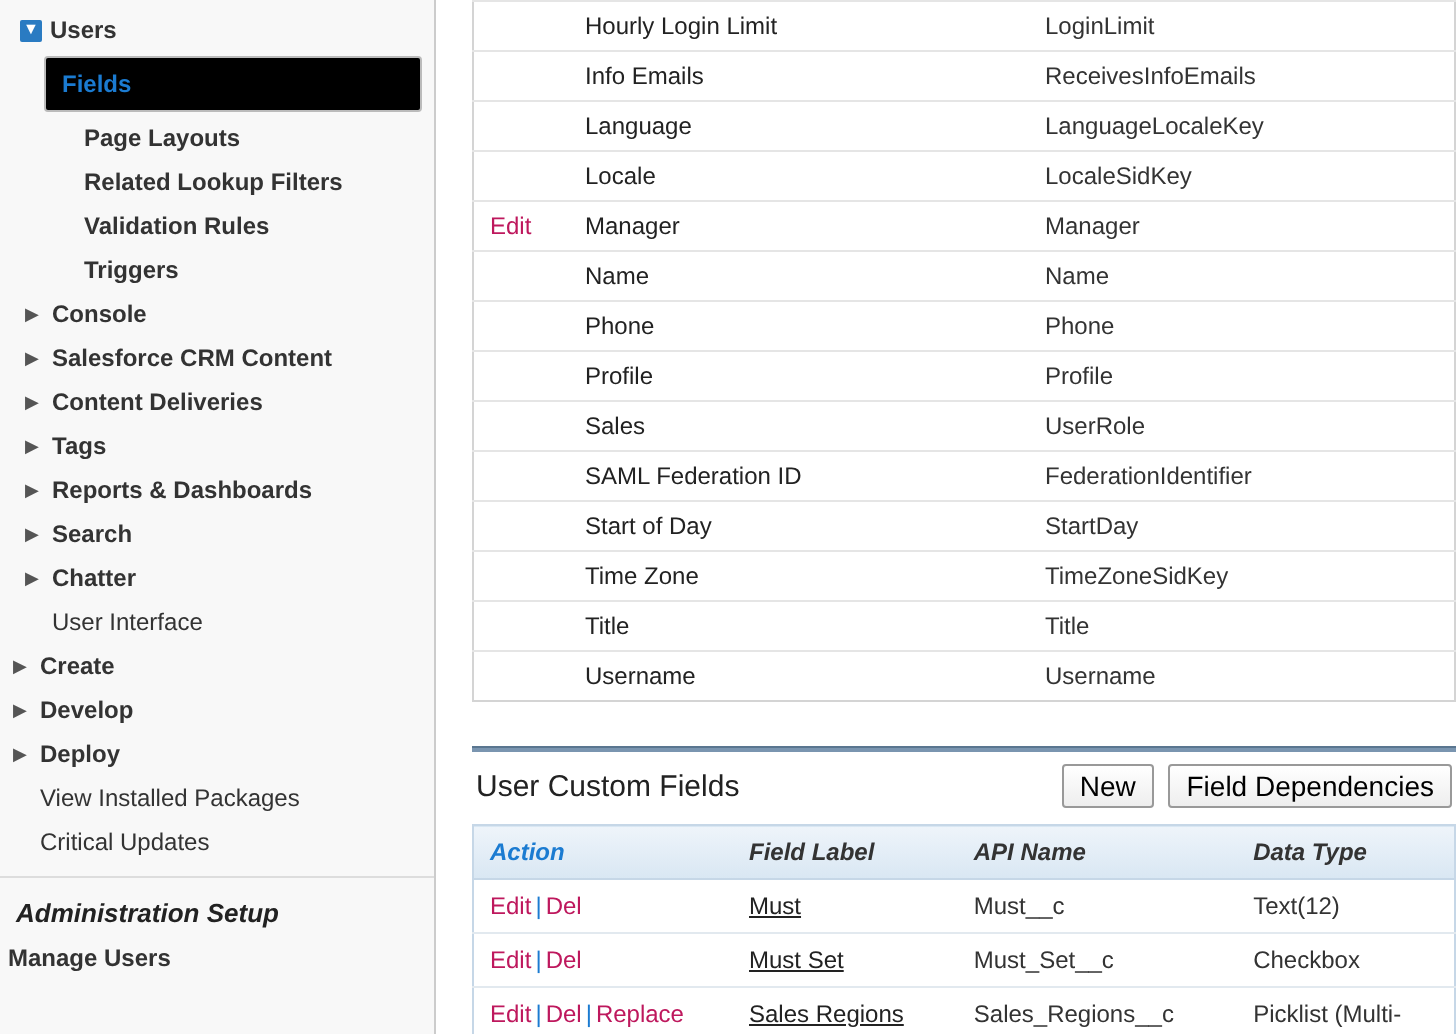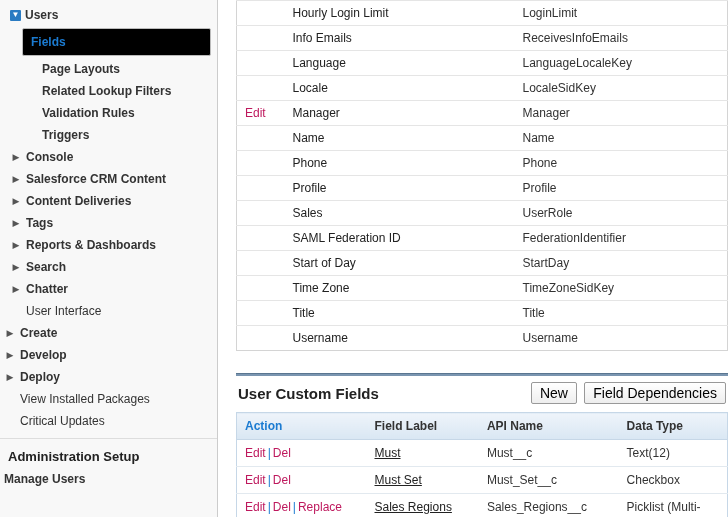--- a/index.html
+++ b/index.html
@@ -63,20 +63,21 @@
     padding: 4px 8px;
   }
   .tree .active .label { color: #1b7bd1; }
   .section-header {
     font-size: 13px;
     font-weight: bold;
     color: #222;
     padding: 10px 8px 4px 8px;
     border-top: 1px solid #ddd;
     margin-top: 6px;
+    font-style: italic;
   }
 
   
   .std-table {
     border: 1px solid #d4d4d4;
     border-top: none;
     width: 100%;
     border-collapse: collapse;
   }
   .std-table tr { border-top: 1px solid #e5e5e5; }
@@ -99,21 +100,21 @@
     border-top: 1px solid #5a7690;
   }
   .section-bar {
     display: flex;
     align-items: center;
     justify-content: space-between;
     padding: 6px 2px 8px 2px;
   }
   .section-title {
     font-size: 15px;
-    font-weight: bold;
+    font-weight: normal;
     color: #222;
   }
   .btn {
     font-size: 14px;
     padding: 2px 8px;
     border: 1px solid #999;
     background: linear-gradient(#fff,#eee);
     border-radius: 2px;
     cursor: pointer;
     margin-left: 4px;
@@ -126,20 +127,21 @@
     border-collapse: collapse;
   }
   .cust-table th {
     background: linear-gradient(#eef4fa,#d9e7f3);
     text-align: left;
     font-size: 12px;
     padding: 6px 8px;
     border-bottom: 1px solid #c6d7e7;
     color: #333;
     font-weight: bold;
+    font-style: italic;
   }
   .cust-table td {
     padding: 6px 8px;
     border-top: 1px solid #e2e9ef;
     font-size: 12px;
   }
   .cust-table .c-action { width: 130px; color: #1b7bd1; }
   .cust-table .c-label a { color: #222; text-decoration: underline; }
   .sep { color: #1b7bd1; margin: 0 2px; }
 </style>

